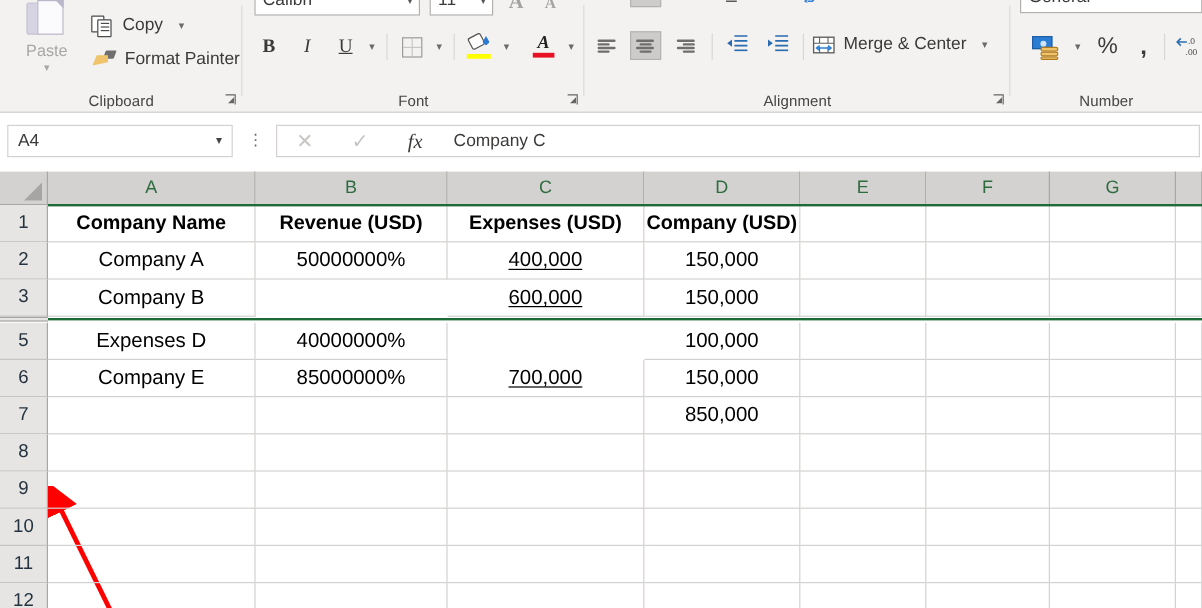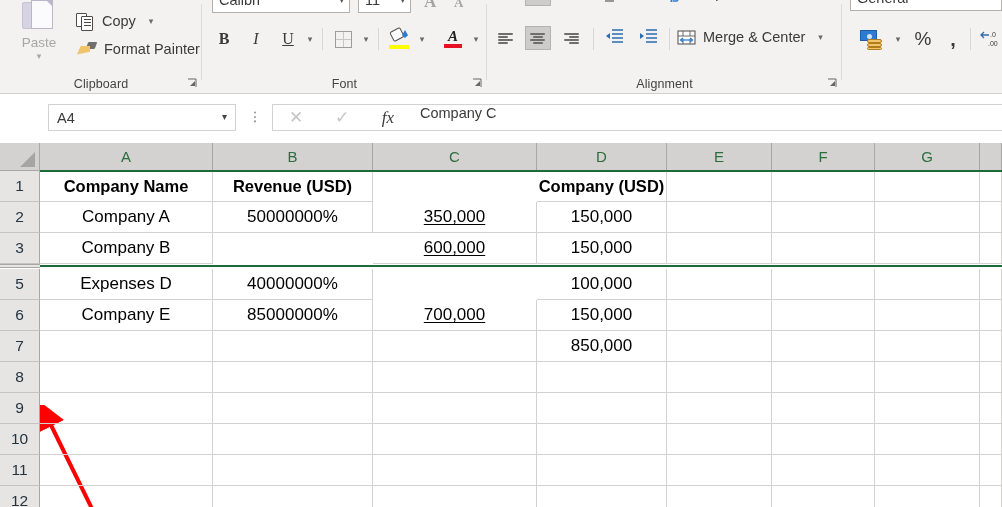--- a/index.html
+++ b/index.html
@@ -187,21 +187,21 @@
     border-radius:50%; background:#cfe4f8;
   }
   .ico-money .c1, .ico-money .c2, .ico-money .c3 {
     position: absolute; height: 4px; border: 1px solid #b07a1e; background: #f0c46a; border-radius: 2px;
   }
   .ico-money .c1 { left: 7px; top: 9px;  width: 15px; }
   .ico-money .c2 { left: 7px; top: 13px; width: 15px; }
   .ico-money .c3 { left: 7px; top: 17px; width: 15px; height: 3px;}
 
   
-  .fbar { position: absolute; left: 0; top: 95px; width: 886px; height: 48px; background: #fff; margin-left: 42px; }
+  .fbar { position: absolute; left: 0; top: 95px; width: 886px; height: 48px; background: #fff; }
   .namebox {
     position: absolute; left: 6px; top: 9px; width: 188px; height: 27px;
     border: 1px solid #d4d2d0; background: #fff;
     display: flex; align-items: center;
   }
   .namebox .nv { margin-left: 8px; font-size: 14.5px; color: #3b3a39; }
   .namebox .nc { position: absolute; right: 8px; top: 6px; font-size: 10px; color: #444; }
   .fb-dots {
     position: absolute; left: 206px; top: 12px; width: 14px; height: 22px;
     color: #6b6a69; font-size: 13px; text-align: center; line-height: 20px;
@@ -213,21 +213,21 @@
     display: flex; align-items: center; justify-content: center;
     font-size: 17px; color: #c8c6c4;
   }
   #fb-x { left: 0; }
   #fb-ok { left: 46px; }
   #fb-fx { left: 92px; font-family: "Liberation Serif", serif; font-style: italic;
            color: #3b3a39; font-size: 17px; }
   .fb-input {
     position: absolute; left: 370px; top: 9px; width: 630px; height: 27px;
     border: 1px solid #d4d2d0; border-left: none; background: #fff;
-    display: flex; 
+    display: flex; align-items: center;
   }
   .fb-input .v { margin-left: 8px; font-size: 14.5px; color: #3b3a39; }
 
   
   .grid { position: absolute; left: 0; top: 143px; width: 1002px; height: 364px; background: #fff; }
   .corner {
     position: absolute; left: 0; top: 0; width: 40px; height: 28px;
     background: #d4d2d0; border-right: 1px solid #a9a7a5; border-bottom: 1px solid #a9a7a5;
   }
   .corner:after {
@@ -472,20 +472,21 @@
     <div class="vsep" style="left:128px;top:28px"></div>
     <div class="fbtn" style="left:134px;width:30px;top:26px">
       <span style="position:relative;width:24px;height:18px">
         <svg width="24" height="18" viewBox="0 0 24 18">
           <path d="M10 5 L3 5 M5 2 L2 5 L5 8" stroke="#2b6cb0" stroke-width="1.3" fill="none"></path>
           <text x="11" y="7" font-size="7" fill="#3b3a39" font-family="Liberation Sans">.0</text>
           <text x="9" y="16" font-size="7" fill="#3b3a39" font-family="Liberation Sans">.00</text>
         </svg>
       </span>
     </div>
+    <div class="glabel">Number</div>
   </div>
 </div>
 
 <div class="fbar">
   <div class="namebox">
     <span class="nv">A4</span>
     <span class="nc">▾</span>
   </div>
   <div class="fb-dots">⋮</div>
   <div class="fb-btns">
@@ -533,38 +534,41 @@
     <div class="colhead" style="left: 980px; width: 22px;"></div>
     <div class="rowhead" style="top: 28px; height: 31px;">
       <span>1</span>
     </div>
     <div class="cell bold" style="left: 213px; width: 160px; top: 28px;">
       <span>Revenue (USD)</span>
     </div>
     <div class="cell bold" style="left: 40px; width: 173px; top: 28px;">
       <span>Company Name</span>
     </div>
+    <div class="cell bold" style="left: 373px; width: 164px; top: 28px;">
+      <span>Expenses (USD)</span>
+    </div>
     <div class="cell bold" style="left: 537px; width: 130px; top: 28px;">
       <span>Company (USD)</span>
     </div>
     <div class="cell" style="left: 667px; width: 105px; top: 28px;"></div>
     <div class="cell" style="left: 772px; width: 103px; top: 28px;"></div>
     <div class="cell" style="left: 875px; width: 105px; top: 28px;"></div>
     <div class="cell" style="left: 980px; width: 22px; top: 28px;"></div>
     <div class="rowhead" style="top: 59px; height: 31px;">
       <span>2</span>
     </div>
     <div class="cell" style="left: 40px; width: 173px; top: 59px;">
       <span>Company A</span>
     </div>
     <div class="cell" style="left: 213px; width: 160px; top: 59px;">
       <span>50000000%</span>
     </div>
     <div class="cell under" style="left: 373px; width: 164px; top: 59px;">
-      <span class="u">350,000</span>
+      <span class="u">400,000</span>
     </div>
     <div class="cell" style="left: 537px; width: 130px; top: 59px;">
       <span>150,000</span>
     </div>
     <div class="cell" style="left: 667px; width: 105px; top: 59px;"></div>
     <div class="cell" style="left: 772px; width: 103px; top: 59px;"></div>
     <div class="cell" style="left: 875px; width: 105px; top: 59px;"></div>
     <div class="cell" style="left: 980px; width: 22px; top: 59px;"></div>
     <div class="rowhead" style="top: 90px; height: 31px;">
       <span>3</span>

